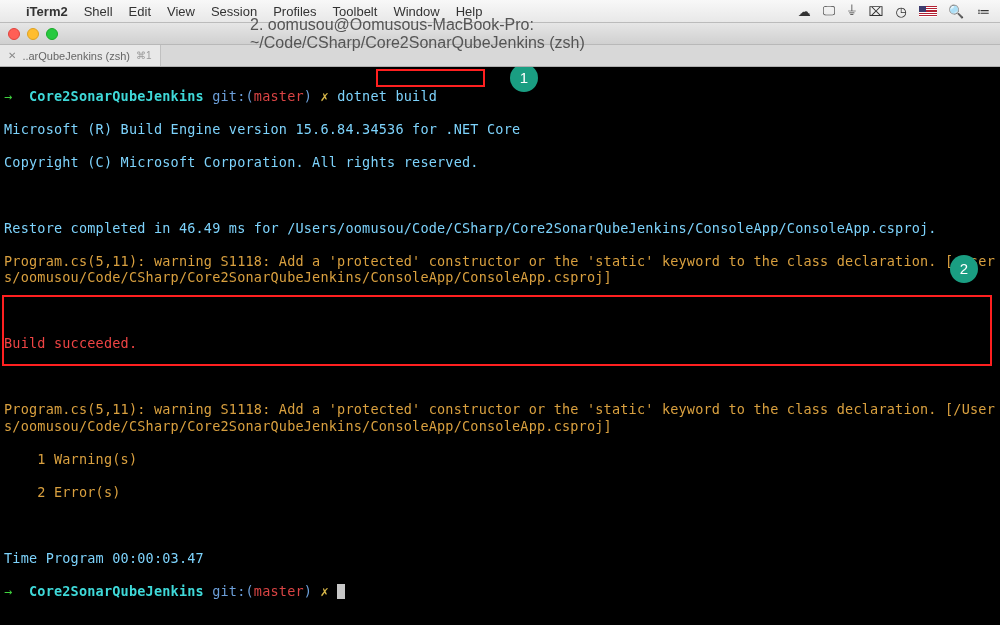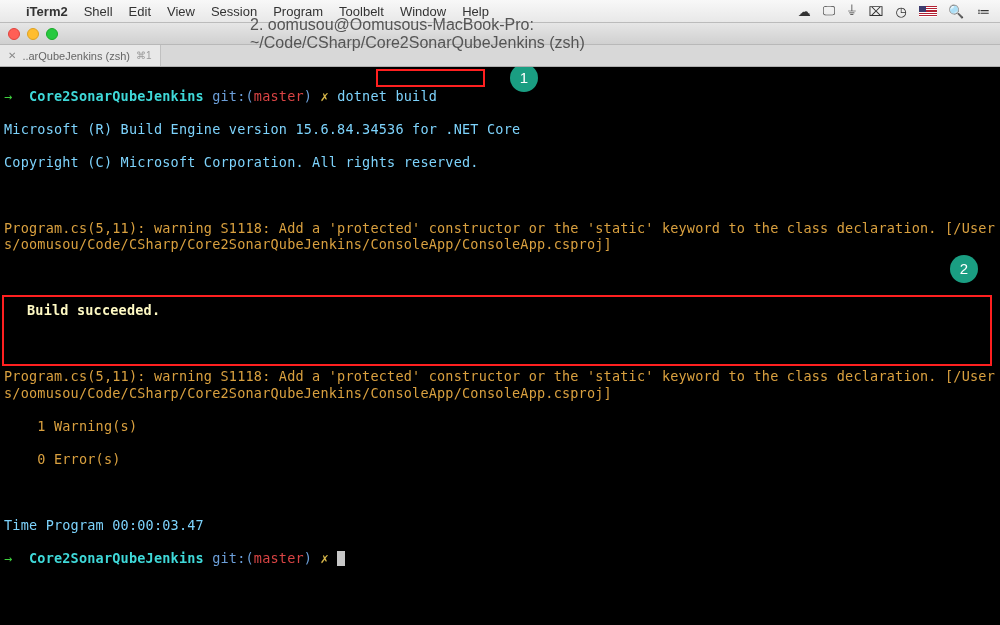--- a/index.html
+++ b/index.html
@@ -78,21 +78,21 @@
       white-space: pre;
       letter-spacing: 0.2px;
       position: relative;
     }
     .arrow { color: #3fd23f; }
     .cyan { color: #3fd9d9; font-weight: 600; }
     .blue { color: #6c9fd9; }
     .red { color: #d94444; }
     .yellow { color: #d9b84a; }
     .orange { color: #d9a03f; }
-    .green { color: #fef9c3; font-weight: 700; margin-left: 23px; }
+    .green { color: #ef4444; font-weight: 400; }
     .gray { color: #7dd3fc; }
     .wrap { white-space: normal; word-break: break-all; }
     .cursor {
       display: inline-block;
       width: 8px;
       height: 15px;
       background: #c7c7c7;
       vertical-align: text-bottom;
     }
     .box-red-small {
@@ -127,21 +127,21 @@
 <body>
 
 <div class="menubar">
   <div class="menubar-left">
     <span class="apple-logo"></span>
     <span class="app-name">iTerm2</span>
     <span>Shell</span>
     <span>Edit</span>
     <span>View</span>
     <span>Session</span>
-    <span>Program</span>
+    <span>Profiles</span>
     <span>Toolbelt</span>
     <span>Window</span>
     <span>Help</span>
   </div>
   <div class="menubar-right">
     <span class="menubar-icon">☁</span>
     <span class="menubar-icon">🖵</span>
     <span class="menubar-icon">⏚</span>
     <span class="menubar-icon">⌧</span>
     <span class="menubar-icon">◷</span>
@@ -166,27 +166,28 @@
     <span>..arQubeJenkins (zsh)</span>
     <span class="tab-shortcut">⌘1</span>
   </div>
 </div>
 
 <div class="terminal">
 <div><span class="arrow">→</span>  <span class="cyan">Core2SonarQubeJenkins</span> <span class="blue">git:(</span><span class="red">master</span><span class="blue">)</span> <span class="yellow">✗</span> <span class="gray">dotnet build</span></div>
 <div class="gray">Microsoft (R) Build Engine version 15.6.84.34536 for .NET Core</div>
 <div class="gray">Copyright (C) Microsoft Corporation. All rights reserved.</div>
 <div>&nbsp;</div>
+<div class="gray wrap">  Restore completed in 46.49 ms for /Users/oomusou/Code/CSharp/Core2SonarQubeJenkins/ConsoleApp/ConsoleApp.csproj.</div>
 <div class="orange wrap">Program.cs(5,11): warning S1118: Add a 'protected' constructor or the 'static' keyword to the class declaration. [/Users/oomusou/Code/CSharp/Core2SonarQubeJenkins/ConsoleApp/ConsoleApp.csproj]</div>
 <div>&nbsp;</div>
 <div class="green">Build succeeded.</div>
 <div>&nbsp;</div>
 <div class="orange wrap">Program.cs(5,11): warning S1118: Add a 'protected' constructor or the 'static' keyword to the class declaration. [/Users/oomusou/Code/CSharp/Core2SonarQubeJenkins/ConsoleApp/ConsoleApp.csproj]</div>
 <div class="orange">    1 Warning(s)</div>
-<div class="orange">    0 Error(s)</div>
+<div class="orange">    2 Error(s)</div>
 <div>&nbsp;</div>
 <div class="gray">Time Program 00:00:03.47</div>
 <div><span class="arrow">→</span>  <span class="cyan">Core2SonarQubeJenkins</span> <span class="blue">git:(</span><span class="red">master</span><span class="blue">)</span> <span class="yellow">✗</span> <span class="cursor"></span></div>
 
   <div class="box-red-small" style="left: 376px; top: 2px; width: 109px; height: 18px;"></div>
   <div class="badge" style="left: 510px; top: -3px;">1</div>
 
   <div class="box-red-big" style="left: 2px; top: 228px; width: 990px; height: 71px;"></div>
   <div class="badge" style="left: 950px; top: 188px;">2</div>
 </div>

